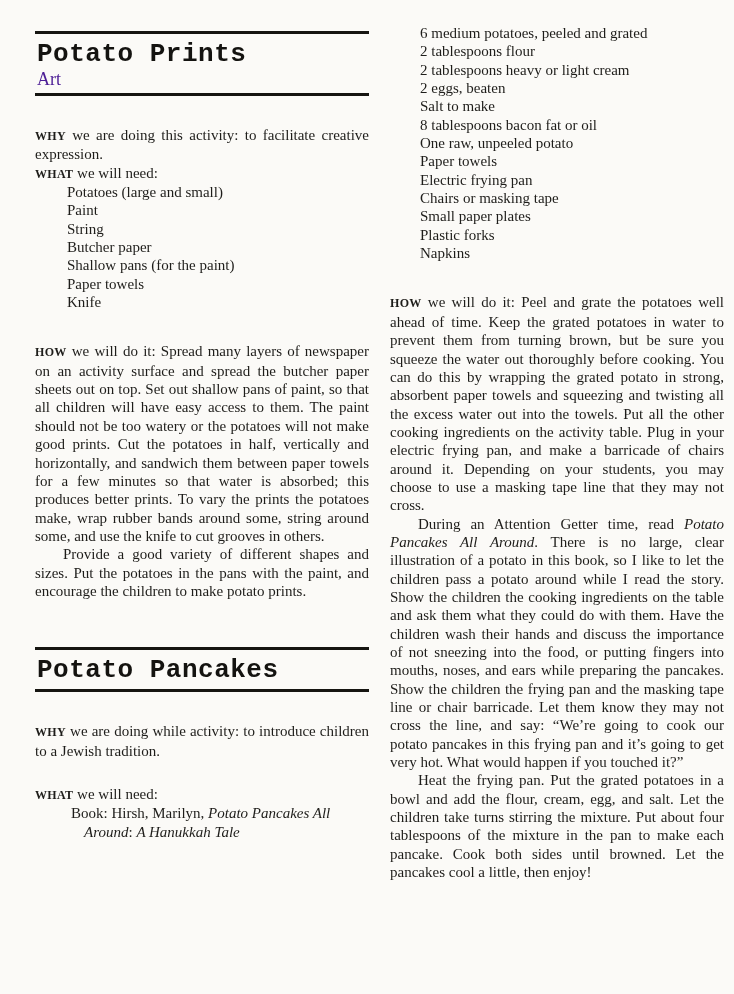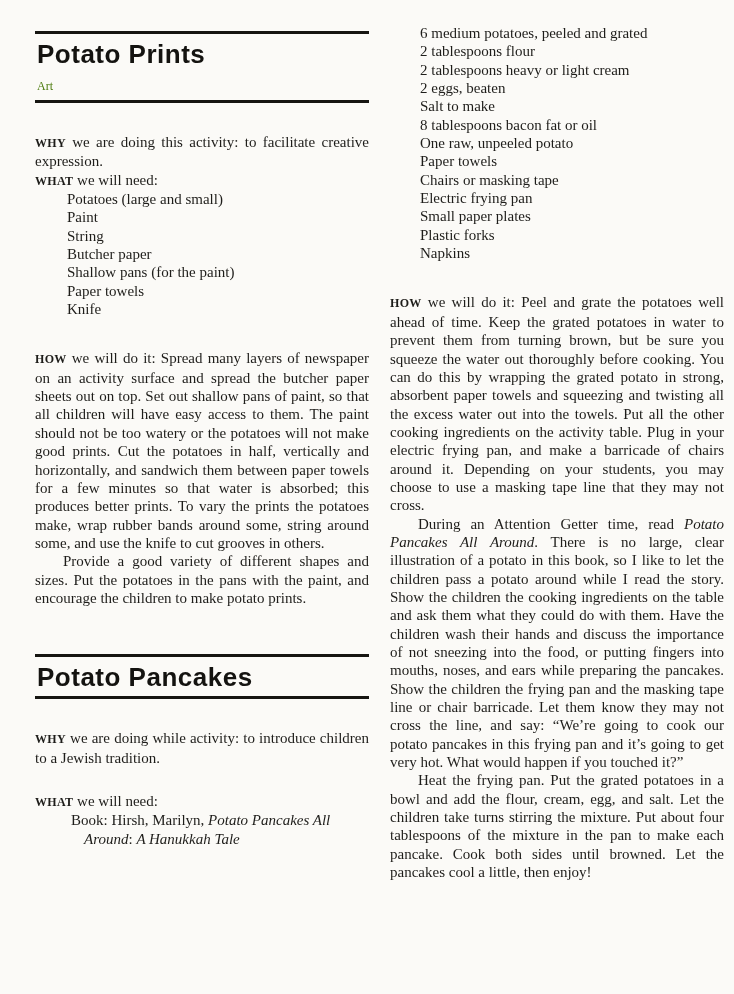--- a/index.html
+++ b/index.html
@@ -24,32 +24,32 @@
   .col-left  { left:35px;  top:31px; }
   .col-right { left:390px; top:24px; }
 
   
   .activity-header {
     border-top:3px solid #161511;
     border-bottom:3px solid #161511;
     padding:5px 0 4px 2px;
   }
   .activity-title {
-    font-family:Liberation Sans, sans-serif;
+    font-family:Liberation Mono, monospace;
     font-weight:700;
     font-size:26px;
     line-height:30px;
     letter-spacing:0.5px;
     color:#141310;
   }
   .activity-category {
-    font-size:12px;
+    font-size:18px;
     line-height:19px;
-    margin-top:8px;
-    color:#4d7c0f;
+    margin-top:1px;
+    color:#4c1d95;
   }
 
   .para {
     text-align:justify;
   }
   .lead {
     font-weight:bold;
     font-size:12px;
     letter-spacing:0.3px;
   }
@@ -124,22 +124,22 @@
 
     <div class="ingredient-list">
         <div class="list-line">6 medium potatoes, peeled and grated</div>
         <div class="list-line">2 tablespoons flour</div>
         <div class="list-line">2 tablespoons heavy or light cream</div>
         <div class="list-line">2 eggs, beaten</div>
         <div class="list-line">Salt to make</div>
         <div class="list-line">8 tablespoons bacon fat or oil</div>
         <div class="list-line">One raw, unpeeled potato</div>
         <div class="list-line">Paper towels</div>
+        <div class="list-line">Electric frying pan</div>
         <div class="list-line">Chairs or masking tape</div>
-        <div class="list-line">Electric frying pan</div>
         <div class="list-line">Small paper plates</div>
         <div class="list-line">Plastic forks</div>
         <div class="list-line">Napkins</div>
       </div>
 
     <p class="para block-how"><span class="lead">HOW</span><span> we will do it: Peel and grate the potatoes well ahead of time. Keep the grated potatoes in water to prevent them from turning brown, but be sure you squeeze the water out thoroughly before cooking. You can do this by wrapping the grated potato in strong, absorbent paper towels and squeezing and twisting all the excess water out into the towels. Put all the other cooking ingredients on the activity table. Plug in your electric frying pan, and make a barricade of chairs around it. Depending on your students, you may choose to use a masking tape line that they may not cross.</span></p>
 
     <p class="para indent-para"><span>During an Attention Getter time, read </span><span class="italic">Potato Pancakes All Around</span><span>. There is no large, clear illustration of a potato in this book, so I like to let the children pass a potato around while I read the story. Show the children the cooking ingredients on the table and ask them what they could do with them. Have the children wash their hands and discuss the importance of not sneezing into the food, or putting fingers into mouths, noses, and ears while preparing the pancakes. Show the children the frying pan and the masking tape line or chair barricade. Let them know they may not cross the line, and say: “We’re going to cook our potato pancakes in this frying pan and it’s going to get very hot. What would happen if you touched it?”</span></p>
 
     <p class="para indent-para">Heat the frying pan. Put the grated potatoes in a bowl and add the flour, cream, egg, and salt. Let the children take turns stirring the mixture. Put about four tablespoons of the mixture in the pan to make each pancake. Cook both sides until browned. Let the pancakes cool a little, then enjoy!</p>

